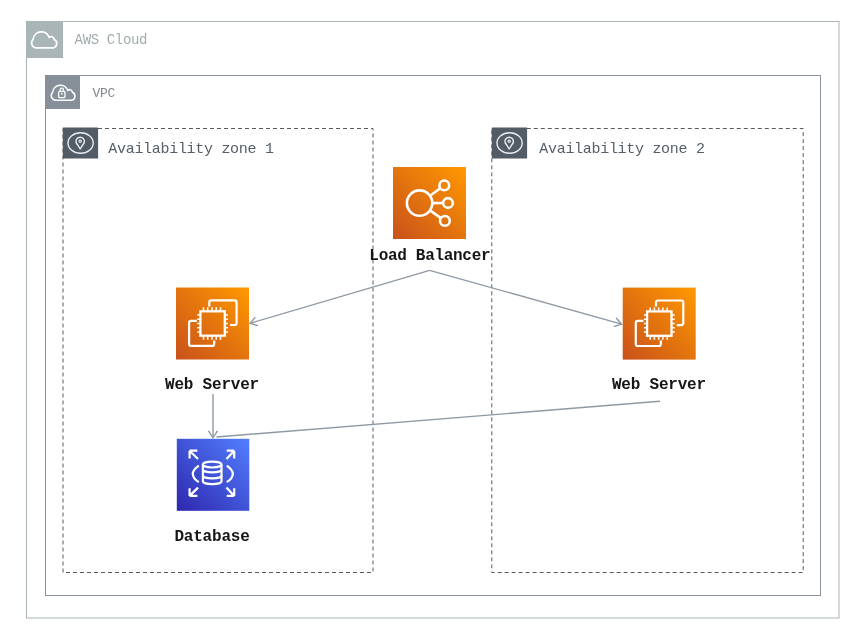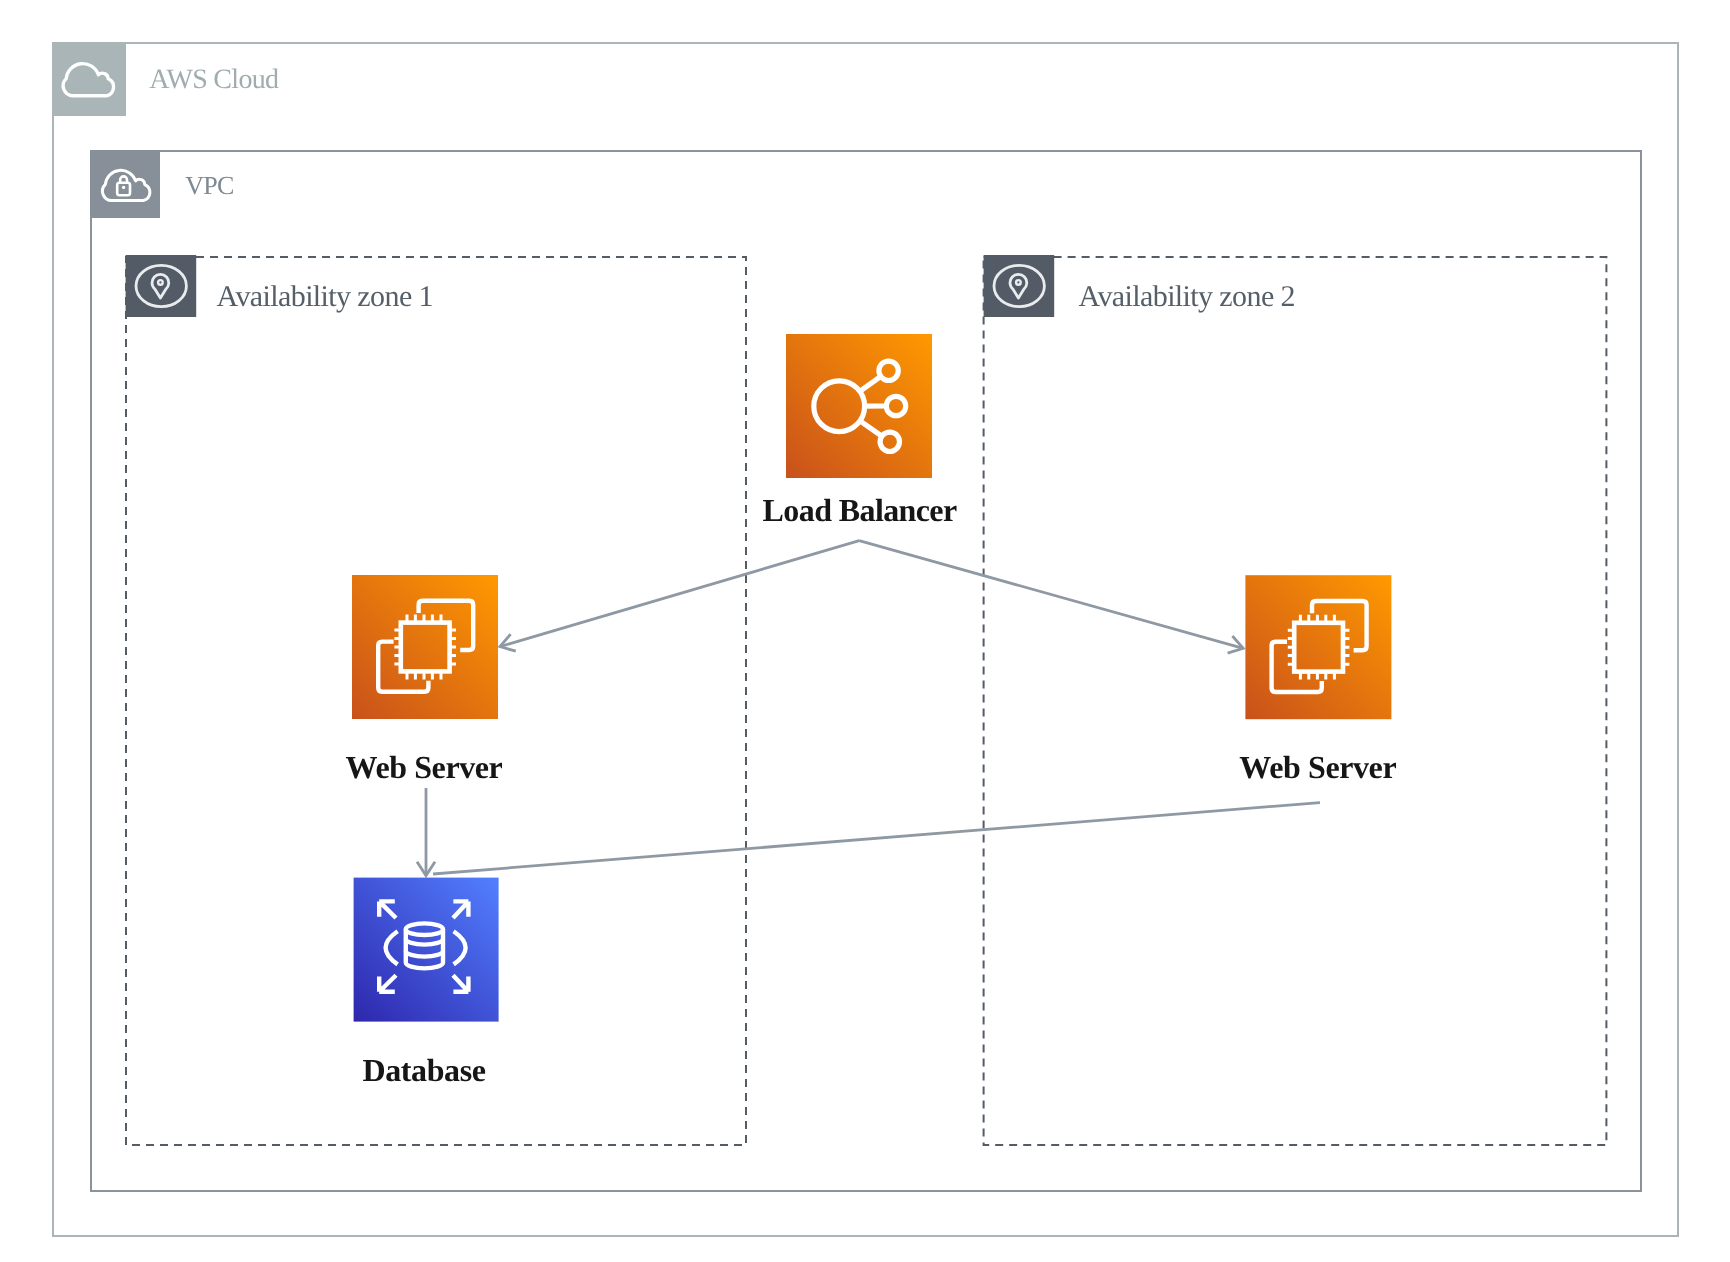--- a/index.html
+++ b/index.html
@@ -1,16 +1,16 @@
 <!DOCTYPE html>
 <html><head>
 <meta charset="utf-8">
 <style>
 html,body{margin:0;padding:0;background:#ffffff;}
-#canvas{position:relative;width:865px;height:631px;background:#ffffff;font-family:Liberation Serif, serif;}
+#canvas{position:relative;width:865px;height:631px;background:#ffffff;font-family:Liberation Mono, monospace;}
 svg{display:block;}
 </style>
 </head>
 <body>
 <div id="canvas">
 <svg width="865" height="631" viewBox="0 0 865 631" xmlns="http://www.w3.org/2000/svg">
 <defs>
 <linearGradient id="or" x1="0" y1="1" x2="1" y2="0">
 <stop offset="0" stop-color="#c8511b"></stop>
           <stop offset="1" stop-color="#ff9900"></stop>

